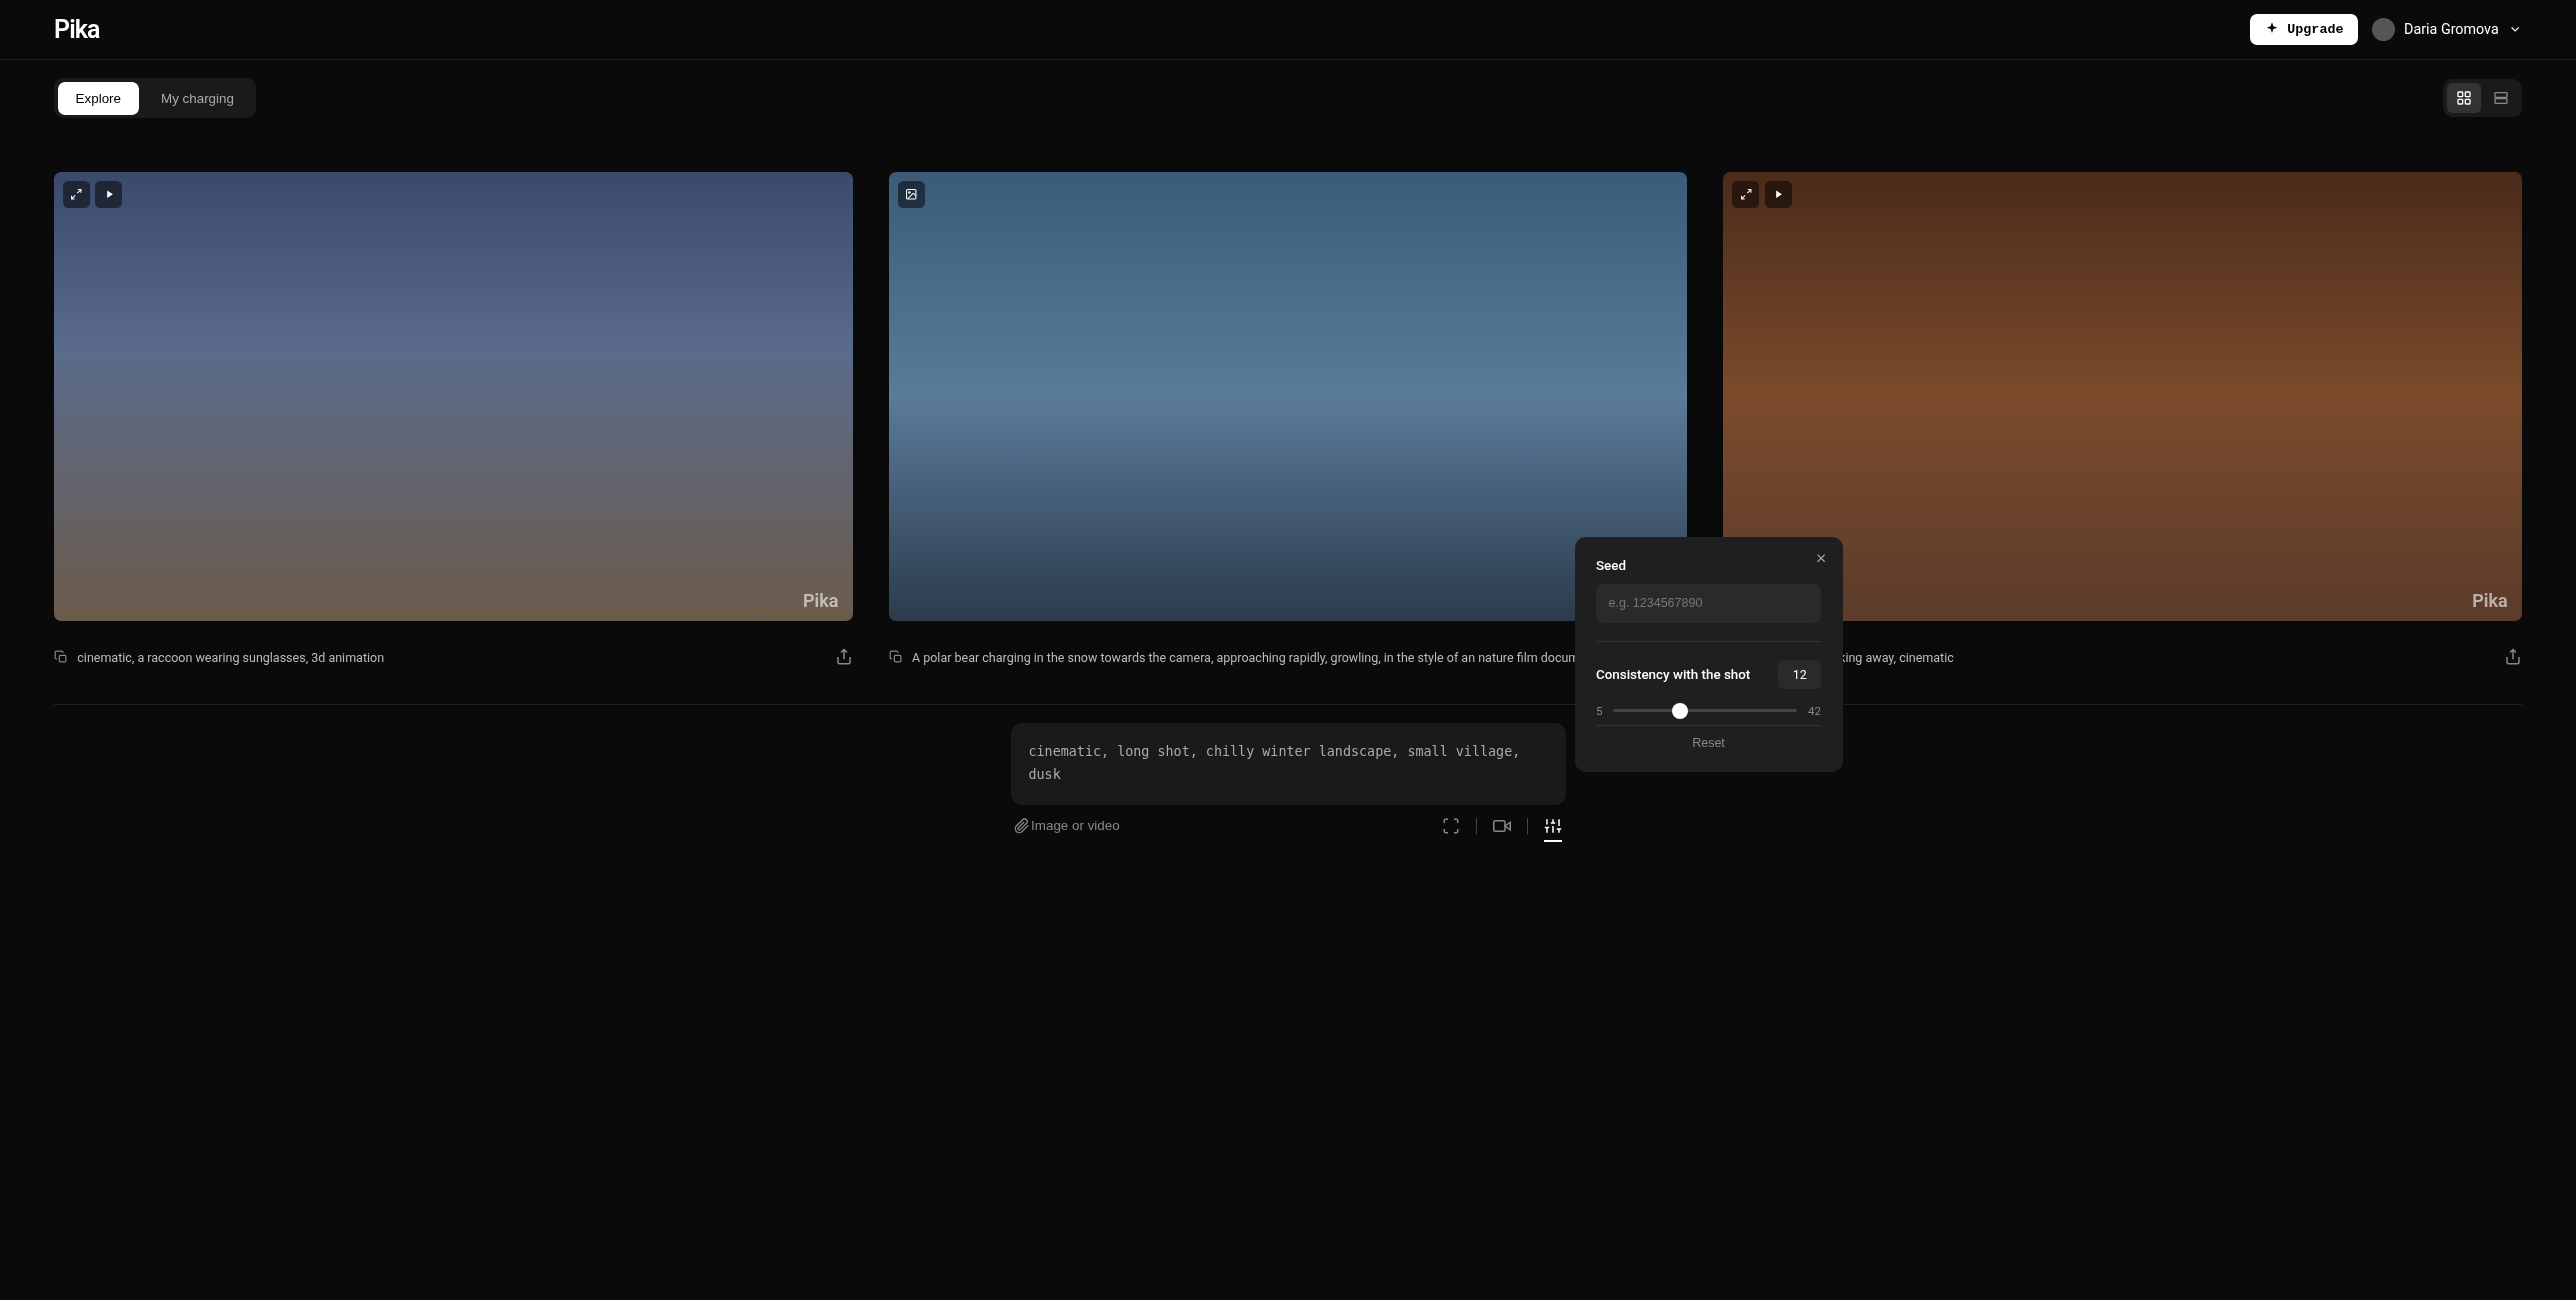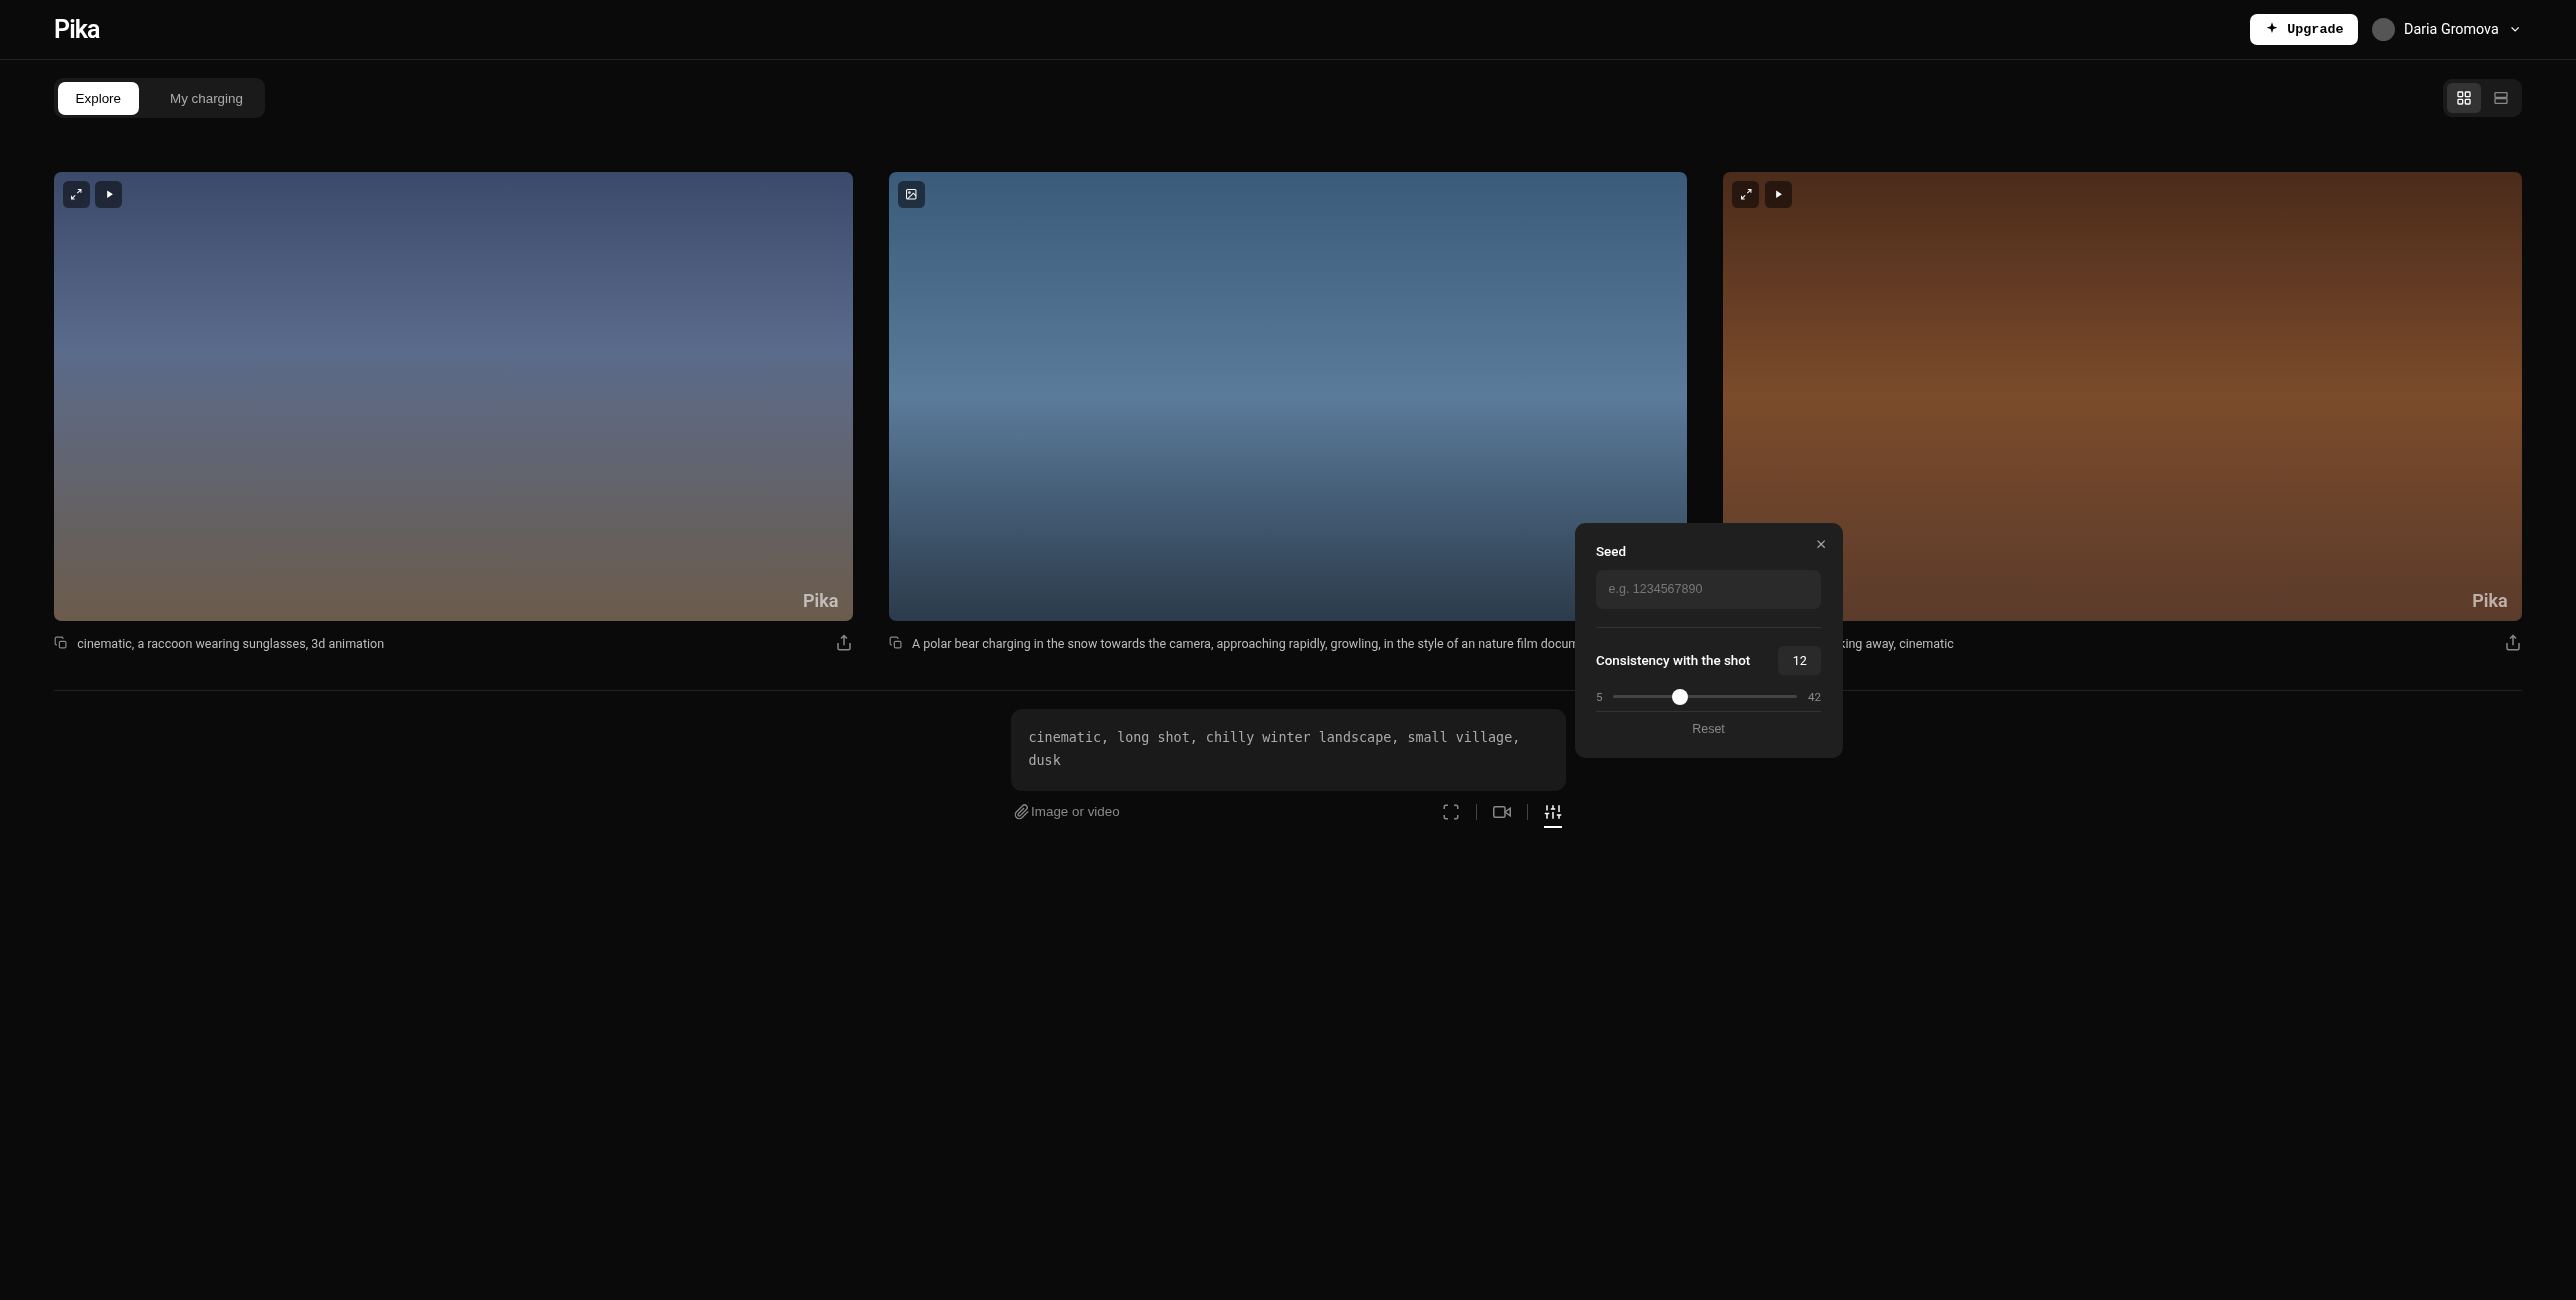--- a/index.html
+++ b/index.html
@@ -66,21 +66,21 @@
     
     .toolbar {
       display: flex;
       justify-content: space-between;
       align-items: center;
       padding: 18px 54px;
     }
     
     .tabs {
       display: flex;
-      gap: 13px;
+      gap: 4px;
       background: #1a1a1a;
       padding: 3.6px;
       border-radius: 9px;
     }
     
     .tab {
       padding: 9px 18px;
       border-radius: 7.2px;
       border: none;
       background: transparent;
@@ -212,21 +212,21 @@
       width: 0.9px;
       height: 14.3px;
       background: #444;
     }
     
     .card-meta {
       display: flex;
       align-items: flex-start;
       justify-content: space-between;
       gap: 10.7px;
-      margin-top: 13px;
+      margin-top: 27px;
     }
     
     .card-desc {
       display: flex;
       align-items: flex-start;
       gap: 9px;
       color: #bbb;
       font-size: 12.5px;
       line-height: 1.6;
       flex: 1;

